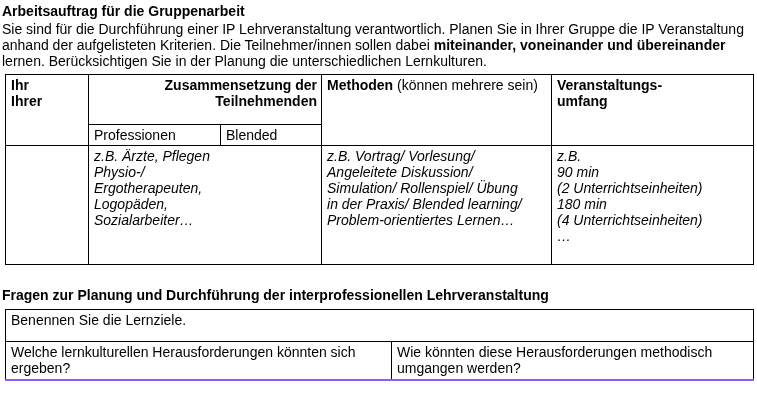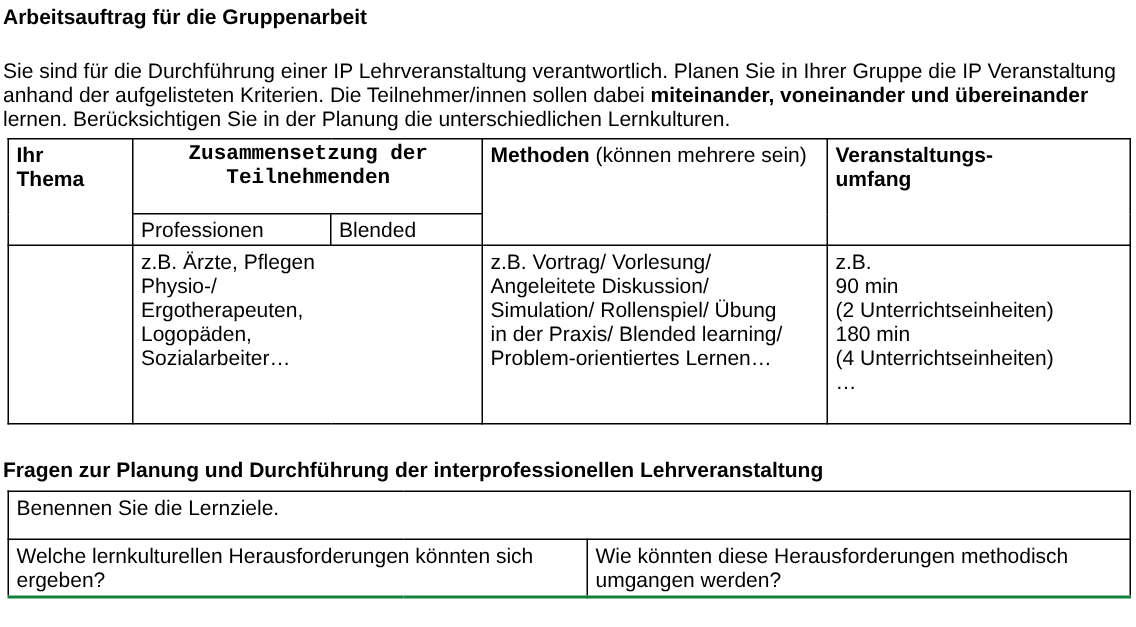--- a/index.html
+++ b/index.html
@@ -15,53 +15,53 @@
     line-height: 16px;
     overflow: hidden;
   }
   .h-title {
     margin: 3px 0 0 2px;
     font-size: 14px;
     line-height: 16px;
     font-weight: bold;
   }
   .intro-text {
-    margin: 20px 0 0 2px;
+    margin: 2px 0 0 2px;
     width: 750px;
   }
   table {
     border-collapse: collapse;
     table-layout: fixed;
     margin-left: 5px;
   }
   td, th {
     border: 1px solid #000;
     vertical-align: top;
     text-align: left;
     padding: 2px 4px 2px 5px;
     font-size: 14px;
     line-height: 16px;
     font-weight: normal;
     overflow: hidden;
   }
   .t1 { width: 748px; margin-top: 5px; }
   .t1 .r-head1 { height: 50px; }
   .t1 .r-head2 { height: 20px; }
-  .t1 .r-body  { height: 119px; }
+  .t1 .r-body  { height: 119px; font-style: italic; }
   .bold { font-weight: bold; }
-  .center { text-align: center; font-family: Liberation Mono, monospace; }
+  .center { text-align: right; }
   .ml { white-space: pre-line; }
   .th-methoden { }
   .h2-title {
     margin: 22px 0 6px 2px;
     font-size: 14px;
     line-height: 16px;
     font-weight: bold;
   }
-  .t2 { width: 748px; border-bottom: 2px solid #15803d; }
+  .t2 { width: 748px; border-bottom: 2px solid #8b5cf6; }
   .t2 .r1 { height: 32px; }
   .t2 .r2 { height: 38px; }
   .t2 .r3 { height: 47px; }
   .cell-wie { padding-right: 0; }
   .cell-voneinander { text-align: center; vertical-align: middle; }
   .cell-uebereinander { vertical-align: middle; padding-left: 8px; }
 </style>
 </head>
 <body>
 
@@ -75,21 +75,21 @@
     <colgroup>
       <col style="width:83px">
       <col style="width:132px">
       <col style="width:101px">
       <col style="width:230px">
       <col style="width:202px">
     </colgroup>
     <tbody>
         <tr class="r-head1">
       <td rowspan="2" class="bold ml">Ihr
-Thema</td>
+Ihrer</td>
       <td colspan="2" class="bold center">Zusammensetzung der Teilnehmenden</td>
       <td rowspan="2" class="th-methoden"><span class="bold">Methoden</span><span> (können mehrere sein)</span></td>
       <td rowspan="2" class="bold ml">Veranstaltungs-
 umfang</td>
     </tr>
     <tr class="r-head2">
       <td>Professionen</td>
       <td>Blended</td>
     </tr>
     <tr class="r-body">

